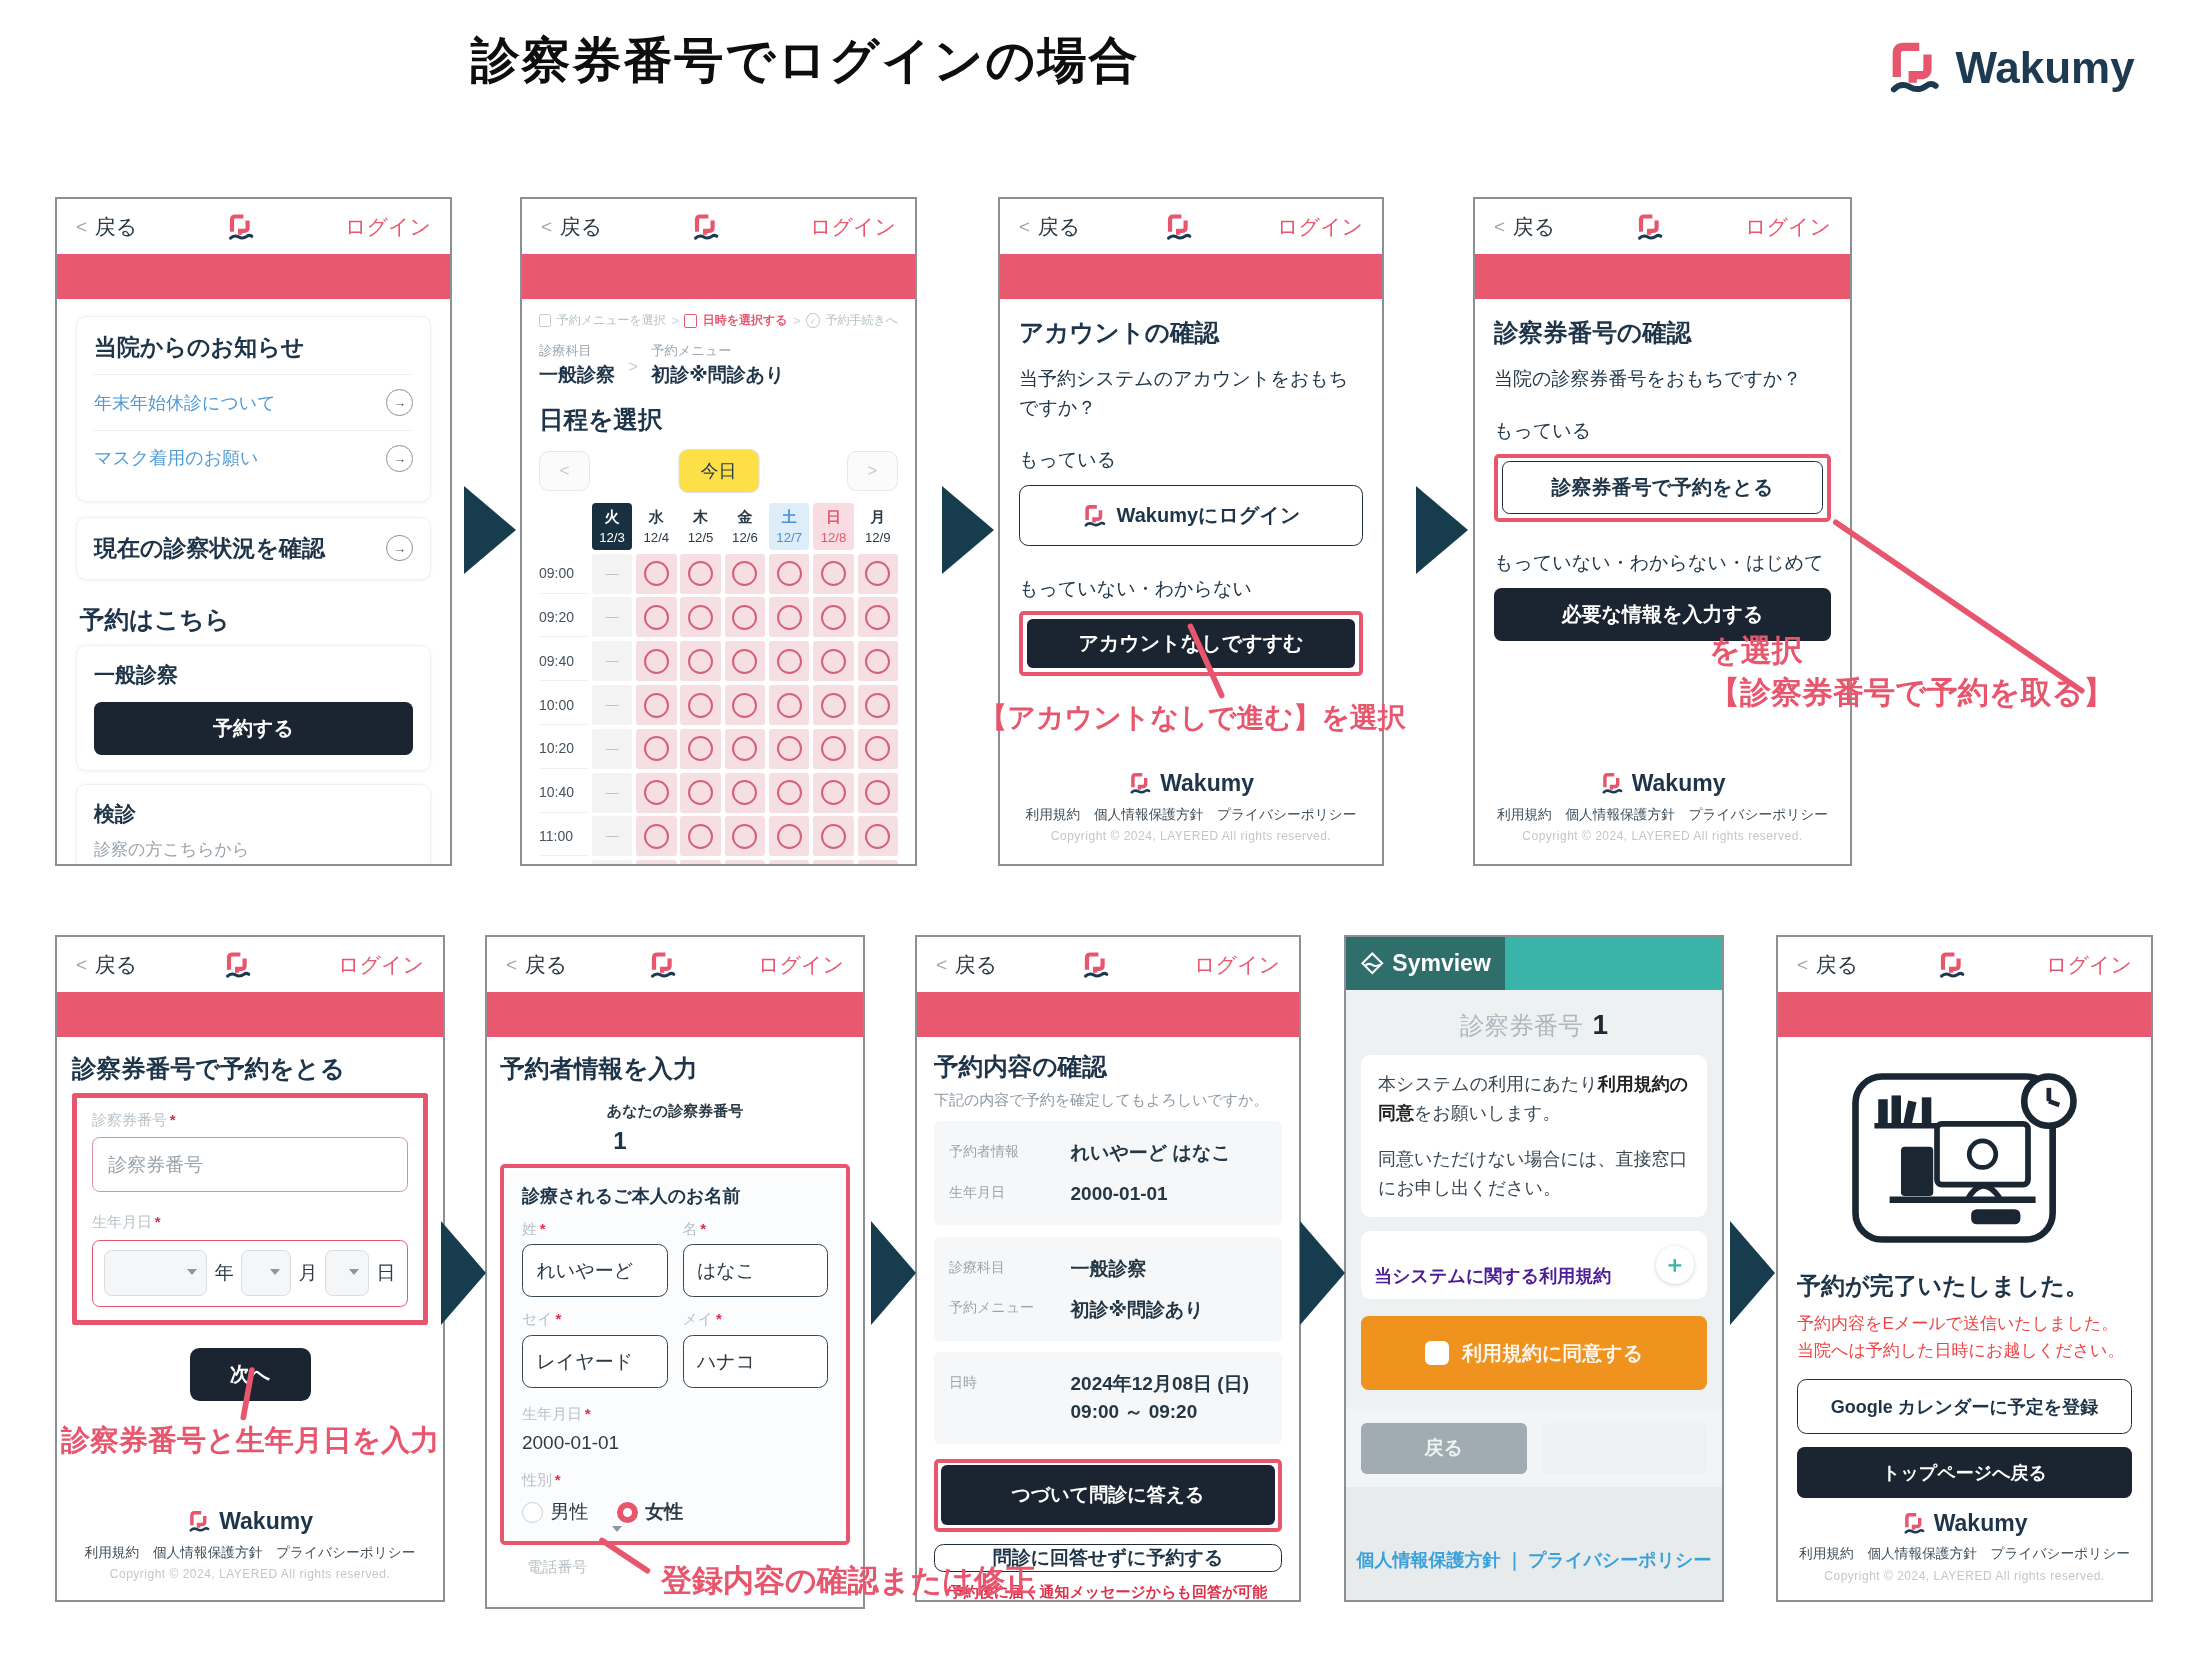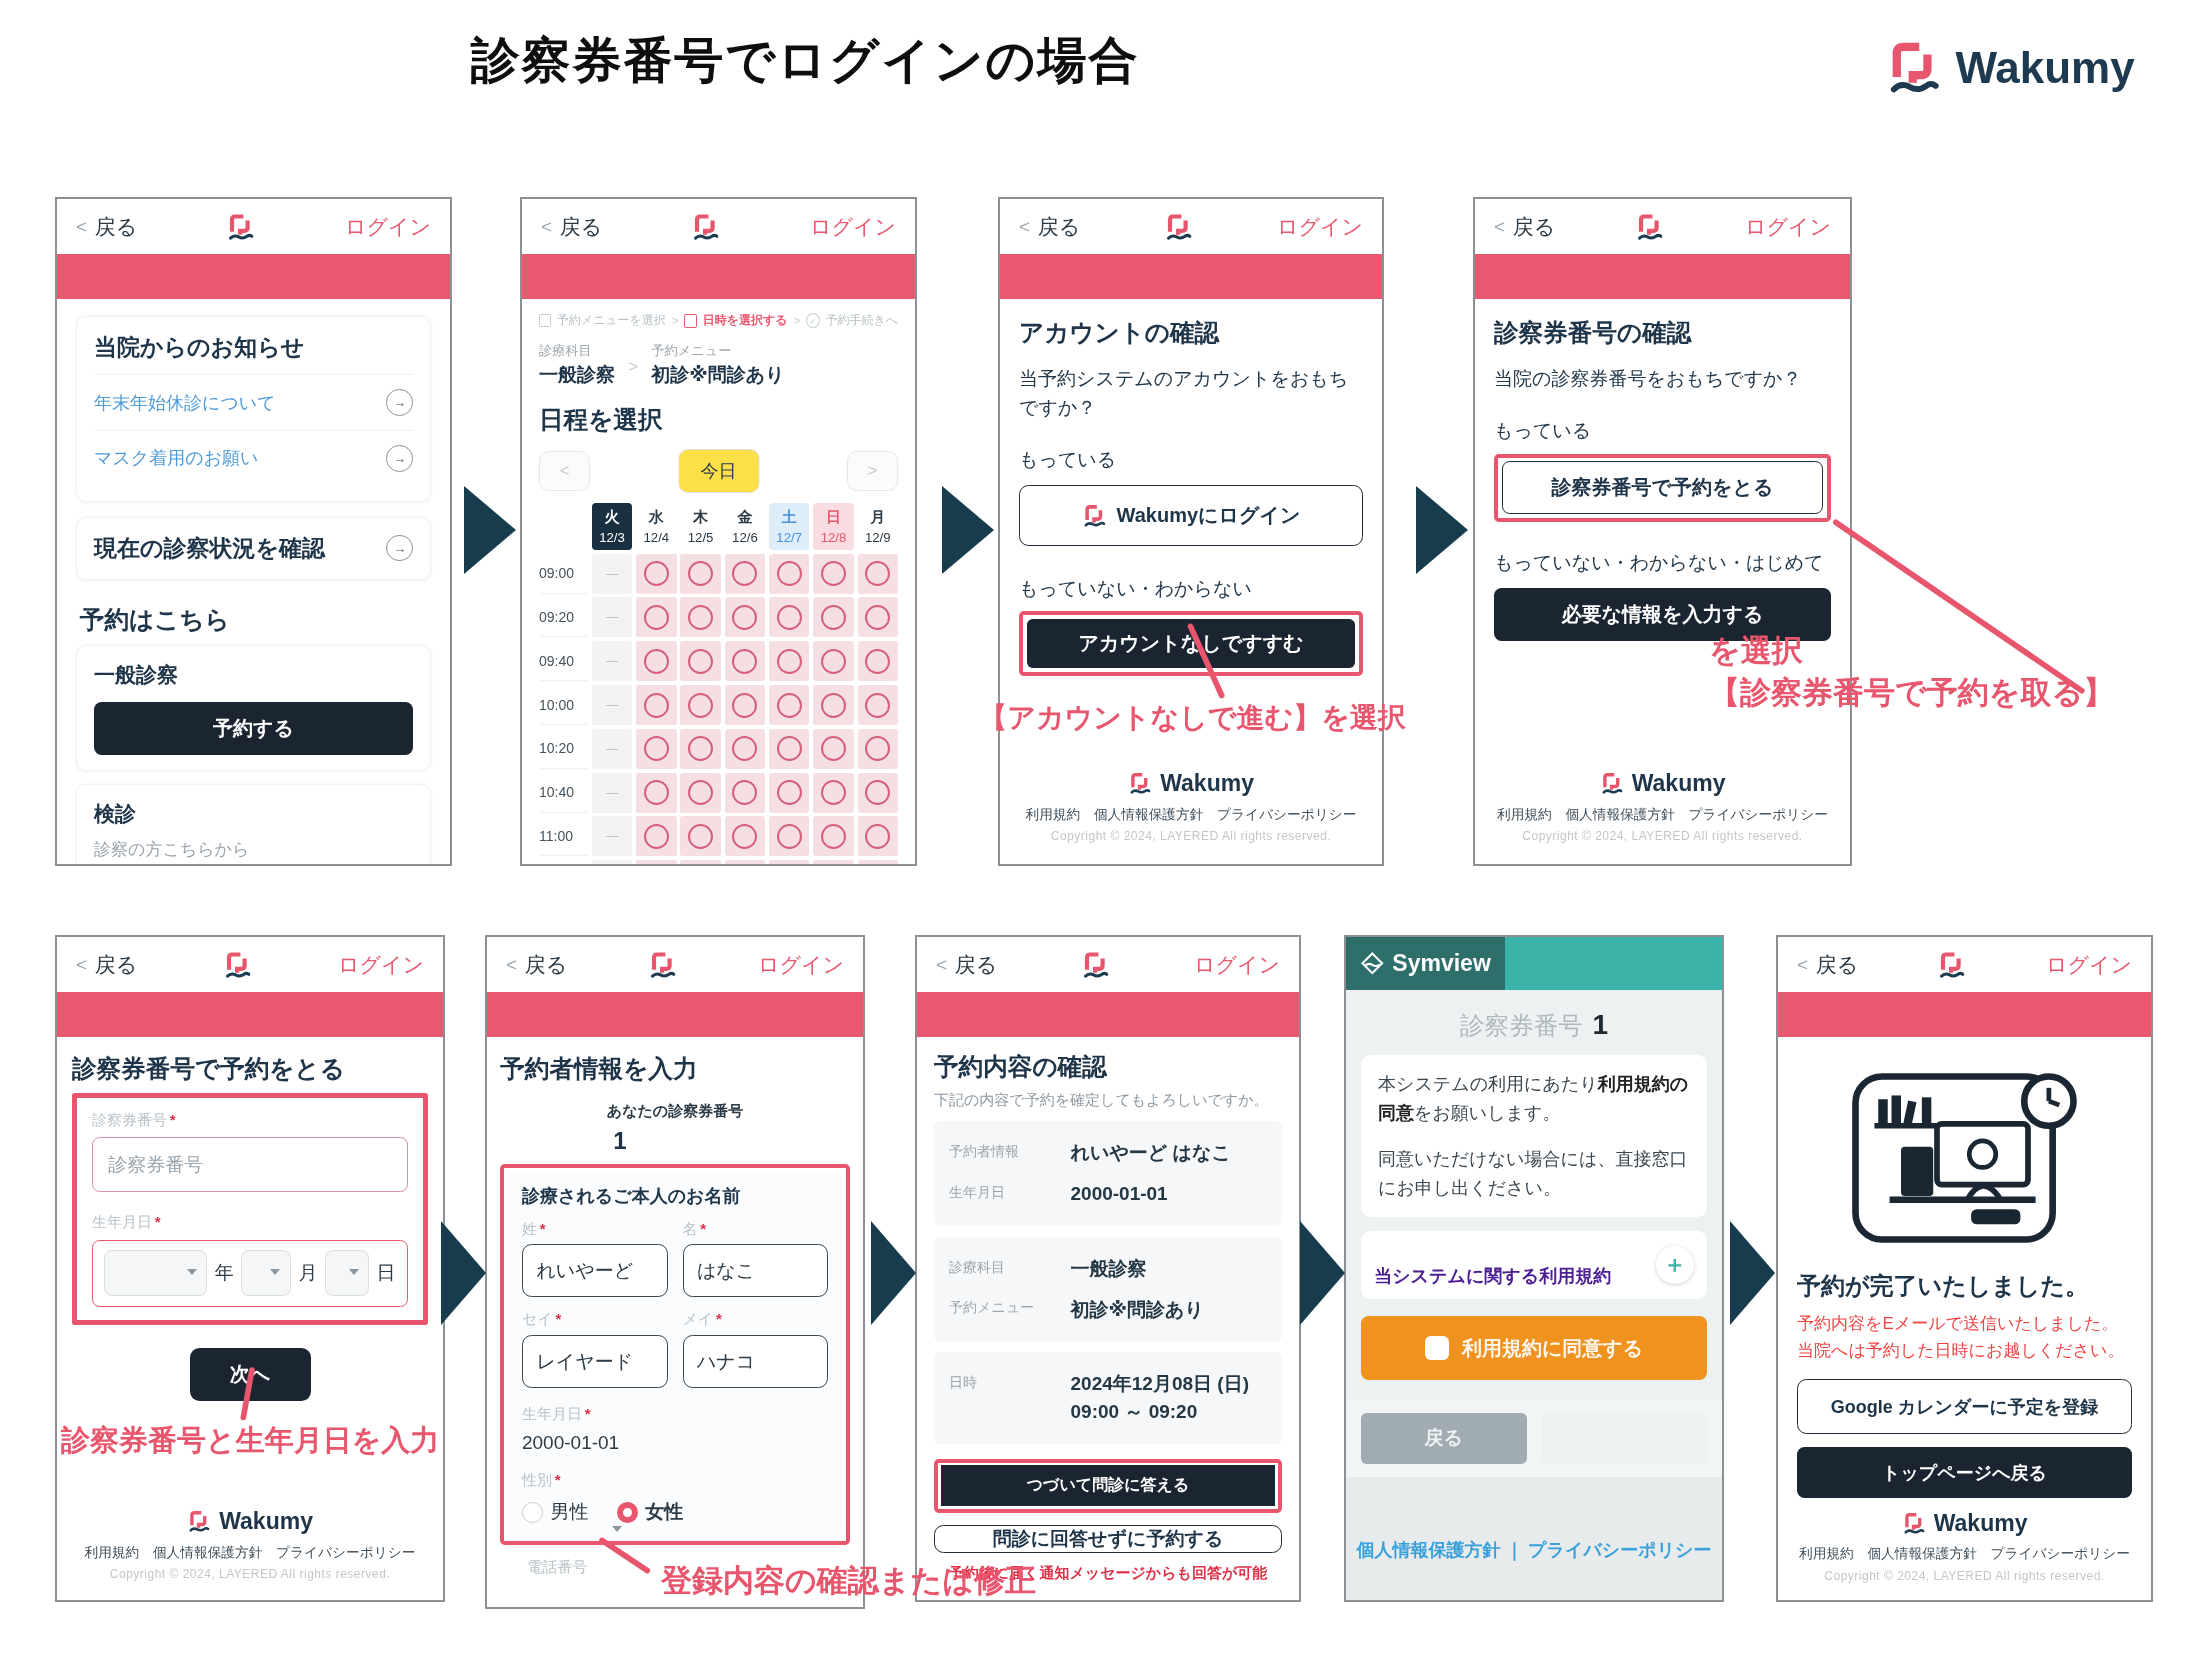--- a/index.html
+++ b/index.html
@@ -109,21 +109,21 @@
   .p8body{flex:1;background:#eef1f1;display:flex;flex-direction:column;overflow:hidden;}
   .p8title{margin-top:19px;text-align:center;font-size:24.6px;color:#aeb8be;}
   .p8title b{color:#1f2a30;font-size:28px;font-weight:800;margin-left:9.5px;}
   .p8pad{padding:13.2px 15px 0;}
   .p8card{background:#fff;border-radius:9.5px;padding:15px 17px;font-size:18px;color:#3a4750;line-height:1.6;}
   .p8card b{font-weight:800;color:#222;}
   .p8terms{margin-top:13.2px;background:#fff;border-radius:9.5px;padding:11.4px 13.2px;display:flex;align-items:center;justify-content:space-between;}
   .p8terms .tlink{color:#4c1d95;font-weight:800;font-size:18px;margin-top:22px;}
   .plus{width:38px;height:38px;border-radius:50%;background:#fff;box-shadow:0 0.9px 4.7px rgba(0,0,0,.18);
     color:#3ab3a8;font-size:23px;font-weight:700;display:flex;align-items:center;justify-content:center;}
-  .orangebtn{margin-top:17px;height:64px;background:#f0921e;border-radius:7.6px;display:flex;align-items:center;justify-content:center;gap:13.2px;}
+  .orangebtn{margin-top:17px;height:74px;background:#f0921e;border-radius:7.6px;display:flex;align-items:center;justify-content:center;gap:13.2px;}
   .orangebtn .cb{width:24px;height:24px;background:#fff;border-radius:5.7px;}
   .orangebtn .olabel{color:#fff;font-size:20px;font-weight:800;opacity:.92;}
   .p8btnrow{margin-top:19px;background:#f2f5f5;padding:13.2px 15px;display:flex;gap:15px;}
   .greybtn{flex:1;height:51px;background:#a0acb2;border-radius:5.7px;color:#eef2f3;font-size:19px;font-weight:800;
     display:flex;align-items:center;justify-content:center;}
   .ghostbtn{flex:1;height:51px;background:#eef1f2;border-radius:5.7px;}
   .p8footer{flex:1;background:#e7ebeb;display:flex;justify-content:center;padding-top:61px;
     font-size:18px;color:#3aa0dc;font-weight:600;}
   
   .illo{margin:17px auto 0;}
@@ -664,21 +664,21 @@
           <div class="p7row">
             <div class="p7label">日時</div>
             <div class="p7val">
               <div>2024年12月08日 (日)</div>
               <div>09:00 ～ 09:20</div>
             </div>
           </div>
         </div>
       </div>
     <div class="hl" style="margin-top:15px;padding:2.8px;">
-      <div class="btn-dark" style="height:41px;border-radius:0;font-size:16px;">つづいて問診に答える</div>
+      <div class="btn-dark" style="height:60px;border-radius:6px;font-size:19px;">つづいて問診に答える</div>
     </div>
     <div class="btn-outline" style="height:49px;margin-top:11.4px;font-size:19px;">問診に回答せずに予約する</div>
     <div class="rednote">予約後に届く通知メッセージからも回答が可能</div>
     <div class="wfooter">
       
       
     </div>
   </div>
 </div>
 

